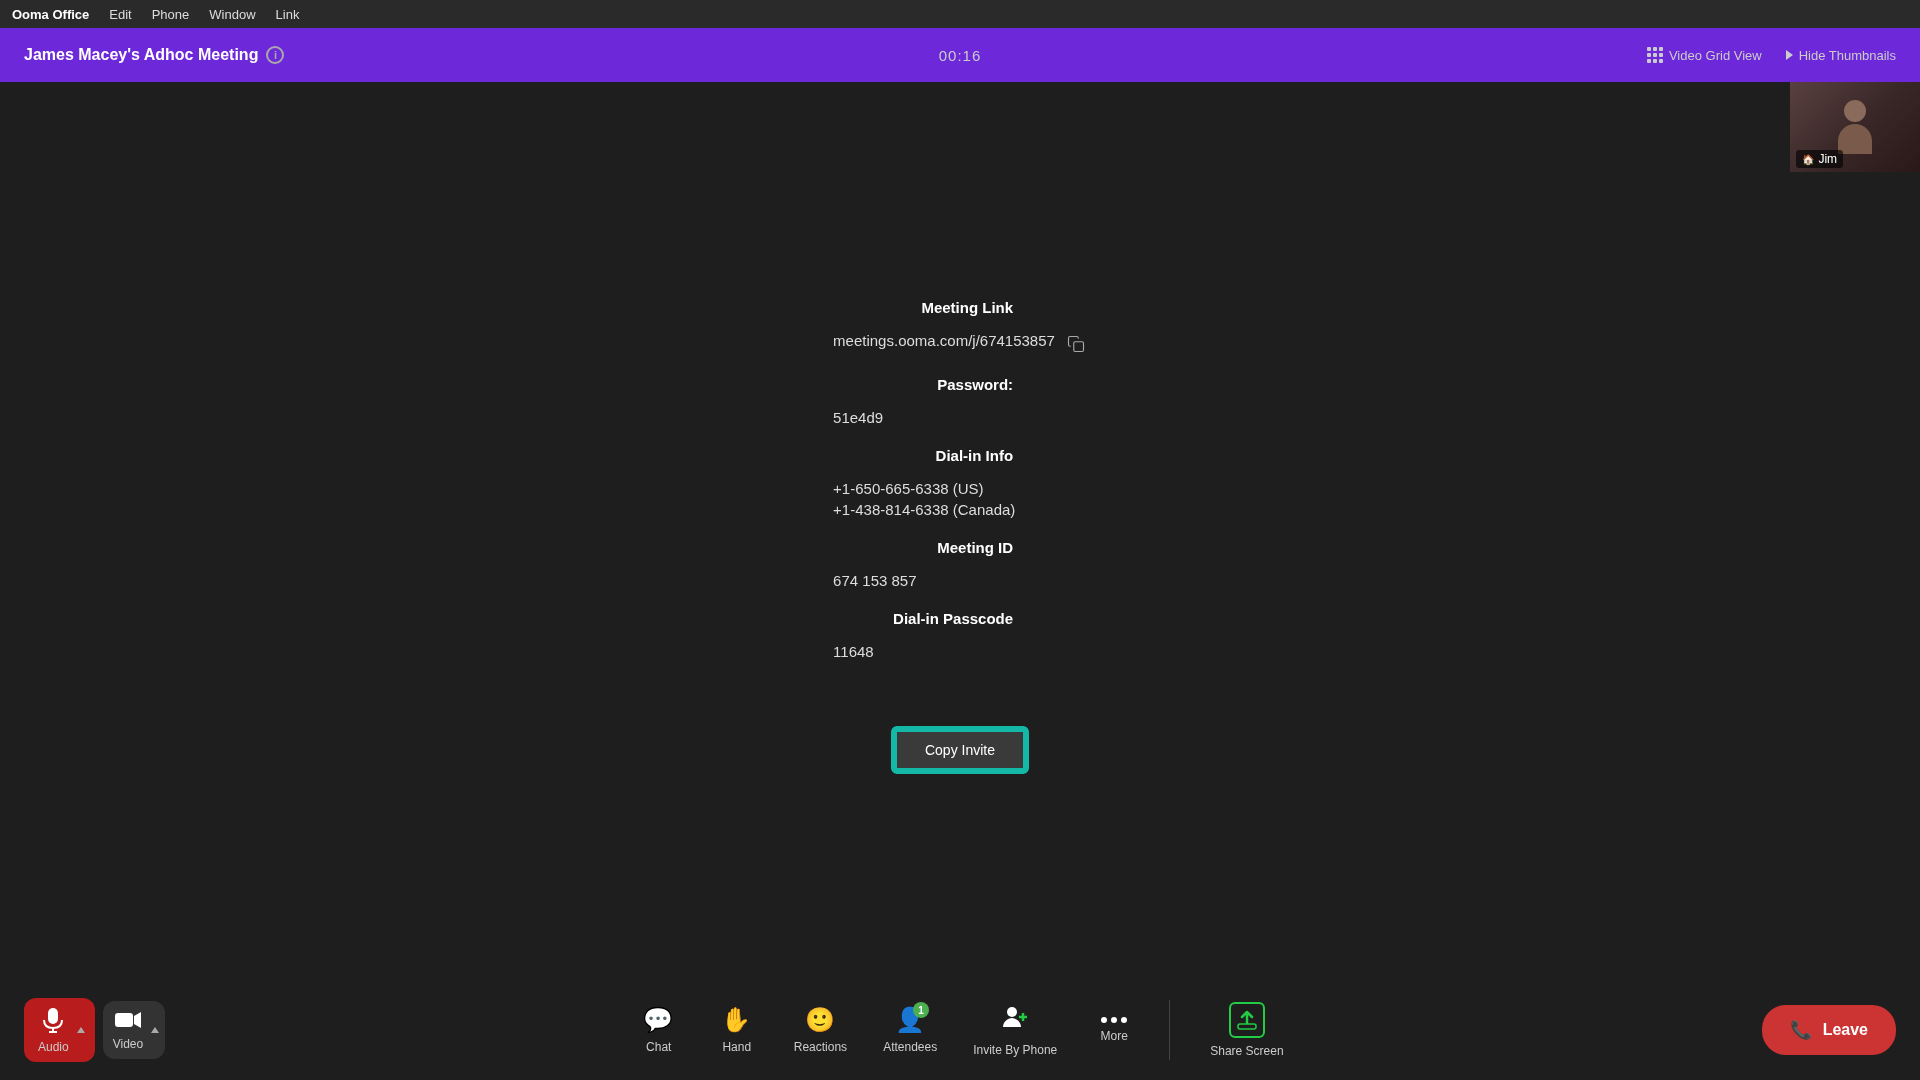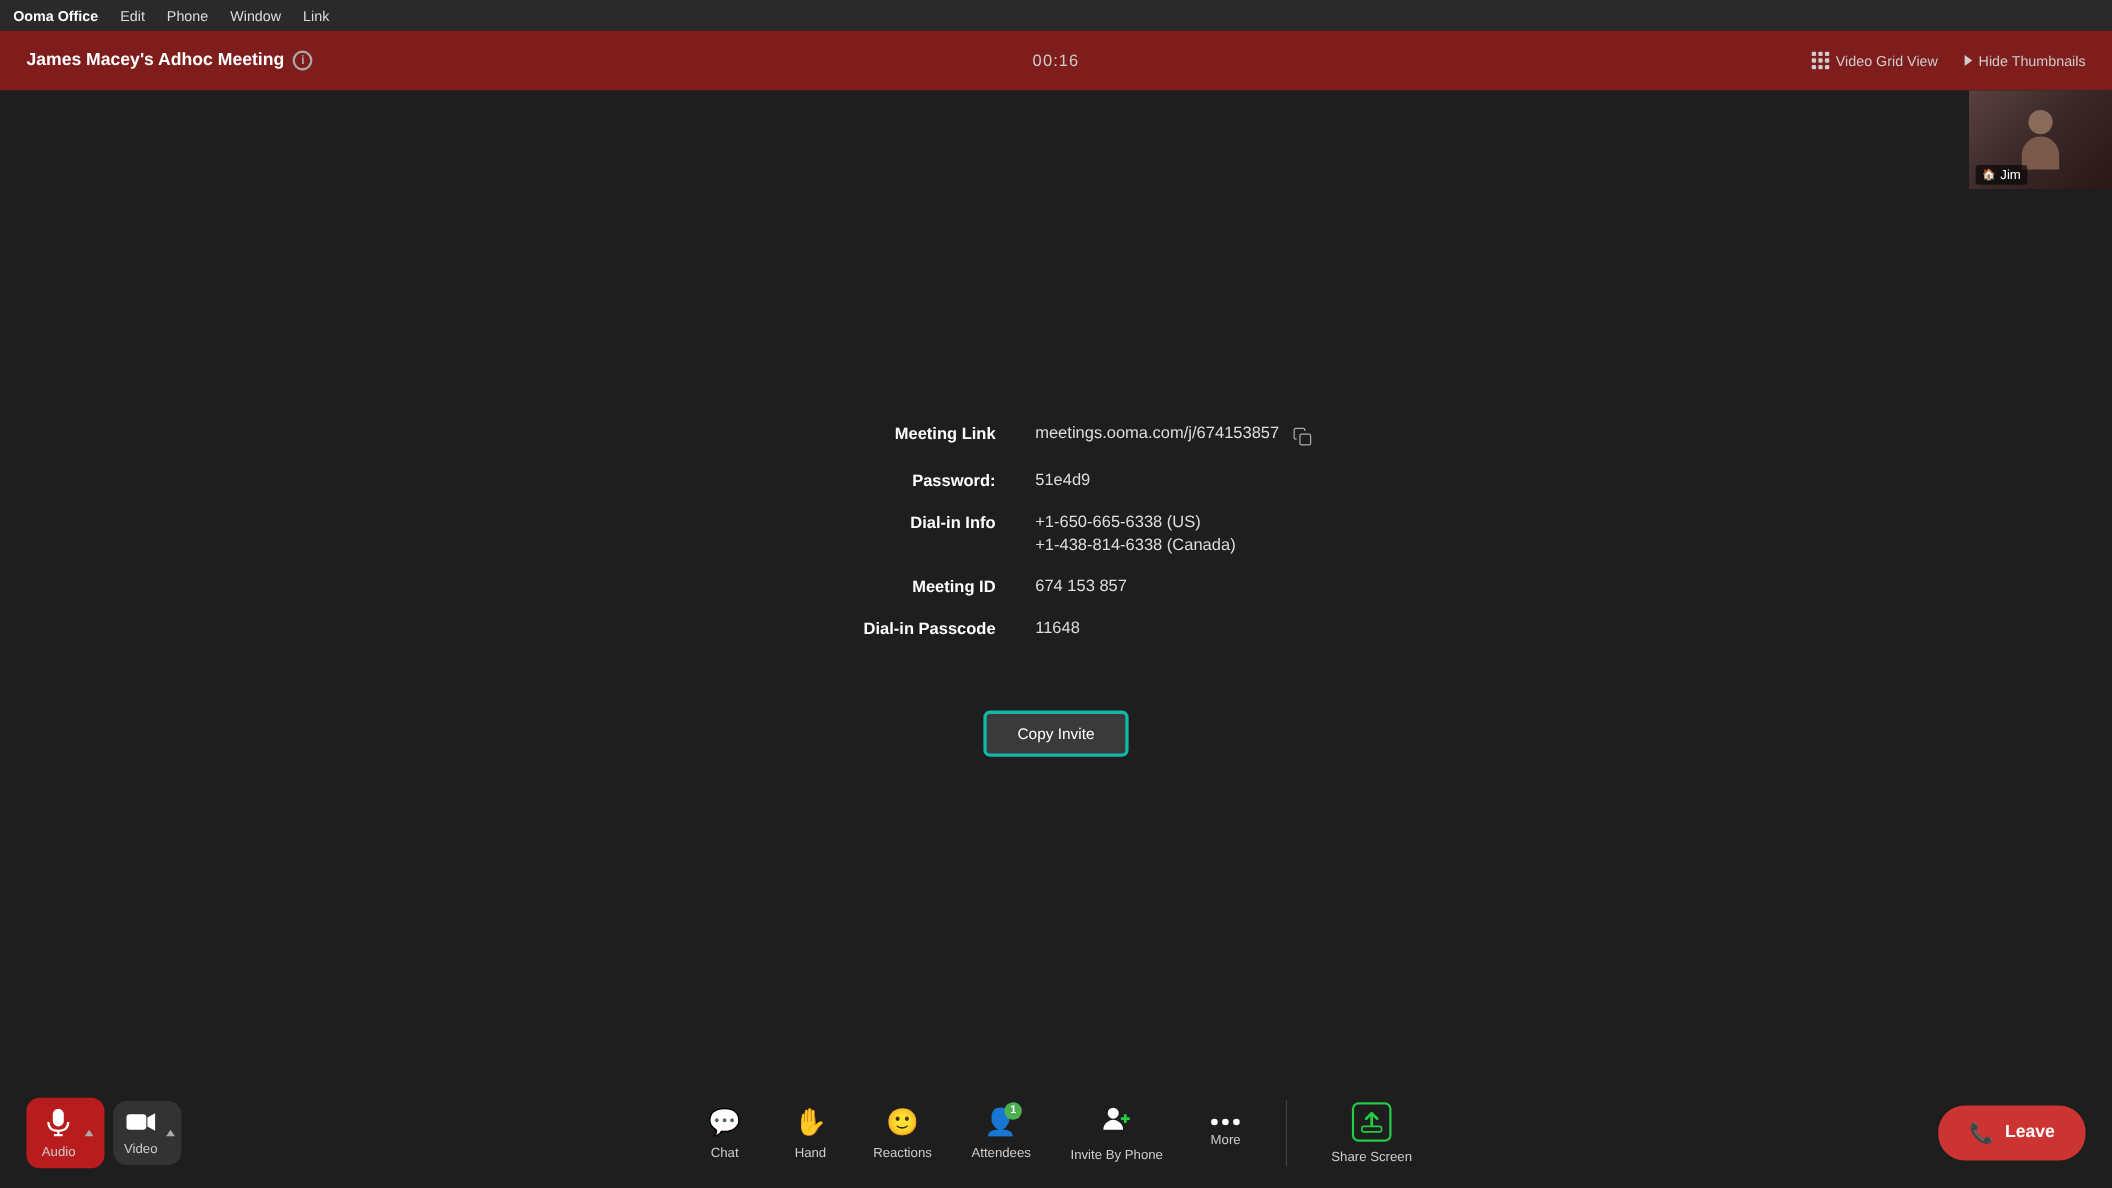--- a/index.html
+++ b/index.html
@@ -28,21 +28,21 @@
       color: #ffffff;
     }
     .menu-bar-item {
       color: #dddddd;
       cursor: pointer;
     }
 
     
     .title-bar {
       height: 54px;
-      background: #7f1d1d;
+      background: #6d28d9;
       display: flex;
       align-items: center;
       padding: 0 24px;
       position: relative;
       justify-content: space-between;
     }
     .meeting-title {
       font-size: 16px;
       font-weight: 600;
       display: flex;
@@ -181,20 +181,21 @@
       display: flex;
       flex-direction: column;
       gap: 0;
     }
 
     .info-row {
       display: flex;
       align-items: flex-start;
       padding: 10px 0;
       gap: 16px;
+      flex-direction: column;
     }
     .info-label {
       width: 200px;
       text-align: right;
       font-weight: 600;
       font-size: 15px;
       color: #ffffff;
       padding-right: 20px;
       padding-top: 1px;
     }
@@ -223,21 +224,21 @@
       height: 18px;
       stroke: #aaaaaa;
       fill: none;
       stroke-width: 1.5;
     }
 
     .copy-invite-btn {
       margin-top: 28px;
       align-self: center;
       background: #3a3a3a;
-      border: 3px solid #14b8a6;
+      border: 6px solid #14b8a6;
       border-radius: 6px;
       color: #ffffff;
       font-size: 14px;
       padding: 10px 28px;
       cursor: pointer;
       display: flex;
       align-items: center;
       justify-content: center;
     }
 

